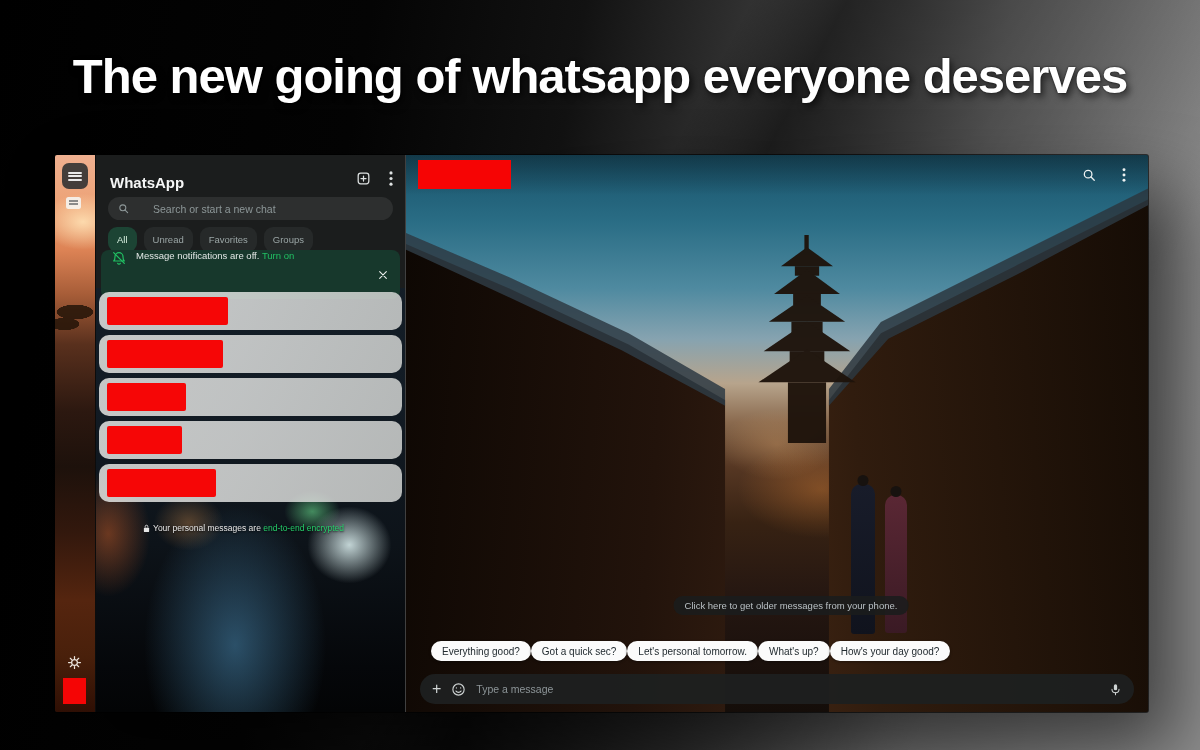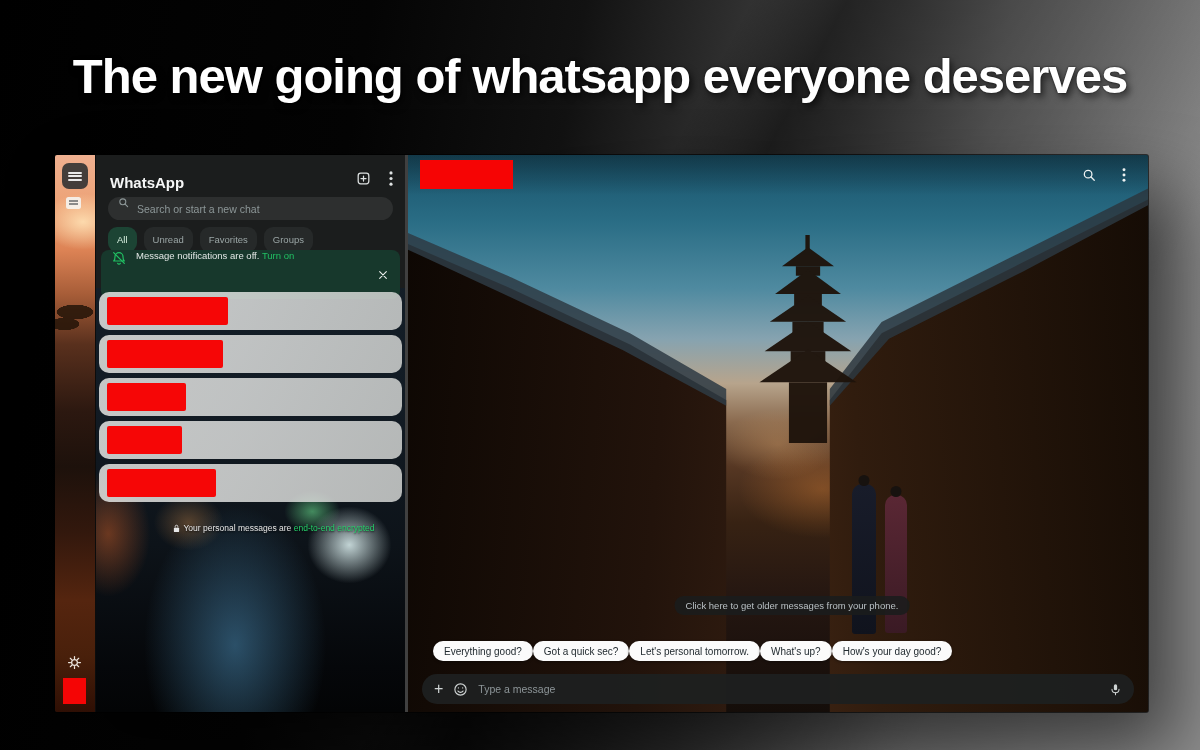--- a/index.html
+++ b/index.html
@@ -48,45 +48,45 @@
       radial-gradient(ellipse 130px 200px at 45% 88%, rgba(80,150,195,.5), rgba(80,150,195,0) 70%),
       radial-gradient(ellipse 60px 90px at 4% 68%, rgba(220,100,40,.45), rgba(220,100,40,0) 70%),
       radial-gradient(ellipse 50px 40px at 30% 66%, rgba(255,170,90,.3), rgba(255,170,90,0) 70%),
       linear-gradient(180deg,#15202a 0%,#121b24 45%,#0d1319 70%,#05070a 92%,#030405 100%); }
   .panel-head { position:absolute; left:0; top:0; right:0; height:133px; background:#1b1d1d; }
   .panel-title-row { position:absolute; left:14px; right:10px; top:11px; display:flex; align-items:center; }
   .app-title { color:#f5f6f6; font-size:15px; font-weight:bold;margin-top:8px; }
   .panel-title-icons { margin-left:auto; display:flex; align-items:center; gap:14px; }
   .icon-btn { display:flex; align-items:center; justify-content:center; background:none; border:none; cursor:pointer; padding:2px; }
   .search-bar { position:absolute; left:12px; right:12px; top:42px; height:23px; border-radius:12px;
-    background:#2d2f2f; display:flex; padding:0 10px; gap:8px; }
+    background:#2d2f2f; display:flex; align-items:center; padding:0 10px; gap:24px; }
   .search-bar input { flex:1; background:transparent; border:none; outline:none; color:#d4d8d8; font-size:10.5px; }
   .search-bar input::placeholder { color:#8d9798; }
   .filter-row { position:absolute; left:12px; top:72px; display:flex; gap:7px; }
   .filter-chip { height:25px; padding:0 9px; border-radius:9px; border:none; cursor:pointer;
     background:#262929; color:#9aa5a5; font-size:9.5px; display:flex; align-items:center; font-family:inherit; }
   .filter-chip.active { background:#1c4434; color:#d7efe0; }
   .notif-banner { position:absolute; left:5px; right:5px; top:95px; height:49px; border-radius:8px;
     background:#17382c; display:flex; padding:0 10px; gap:9px; }
   .notif-text { font-size:9.5px; color:#e2e7e5; }
   .notif-action { color:#21c063; cursor:pointer; }
   .notif-close { margin-left:auto; }
 
   .chat-rows { position:absolute; left:3px; right:3px; top:137px; }
   .chat-row { position:relative; height:38px; border-radius:10px; margin-bottom:5px;
     background:linear-gradient(115deg, rgba(222,223,221,.88) 0%, rgba(235,236,234,.8) 45%, rgba(210,212,210,.85) 100%); }
   .chat-redaction { position:absolute; left:8px; top:5px; height:28px; width:110px; background:#f60606; border-radius:2px; }
 
   .encrypt-note { position:absolute; left:0; right:0; top:368px; text-align:center;
     font-size:8.5px; color:#e7e7e7; text-shadow:0 1px 2px rgba(0,0,0,.8);
-    display:flex; justify-content:center; align-items:center; gap:3px;margin-left:47px; }
+    display:flex; justify-content:flex-start; align-items:center; gap:3px;margin-left:47px; }
   .encrypt-note .green { color:#25d06a; }
 
   
-  .conv-panel { position:relative; flex:1; overflow:hidden; border-left:3px solid #404040; }
+  .conv-panel { position:relative; flex:1; overflow:hidden; border-left:1px solid #404040; }
   .scene { position:absolute; inset:0;
     background:
       radial-gradient(ellipse 120px 70px at 56% 60%, rgba(255,150,60,.30), transparent 70%),
       radial-gradient(ellipse 80px 50px at 50% 52%, rgba(255,190,120,.25), transparent 70%),
       linear-gradient(180deg,#175169 0%,#2a6d85 12%,#4f8aa0 24%,#86a3b0 33%,#b7a48c 41%,#8a6a4e 48%,#563723 56%,#372213 66%,#241611 80%,#140d09 100%); }
   .bldg-left { position:absolute; inset:0;
     background:linear-gradient(95deg,#0d0703 0%,#22130b 35%,#3c2314 62%,#55301c 80%,#1d1007 100%);
     clip-path:polygon(0 16%, 14% 24%, 30% 34%, 43% 44%, 43% 100%, 0 100%); }
   .bldg-right { position:absolute; inset:0;
     background:linear-gradient(265deg,#150c05 0%,#301c0e 40%,#553019 70%,#2a1708 100%);

